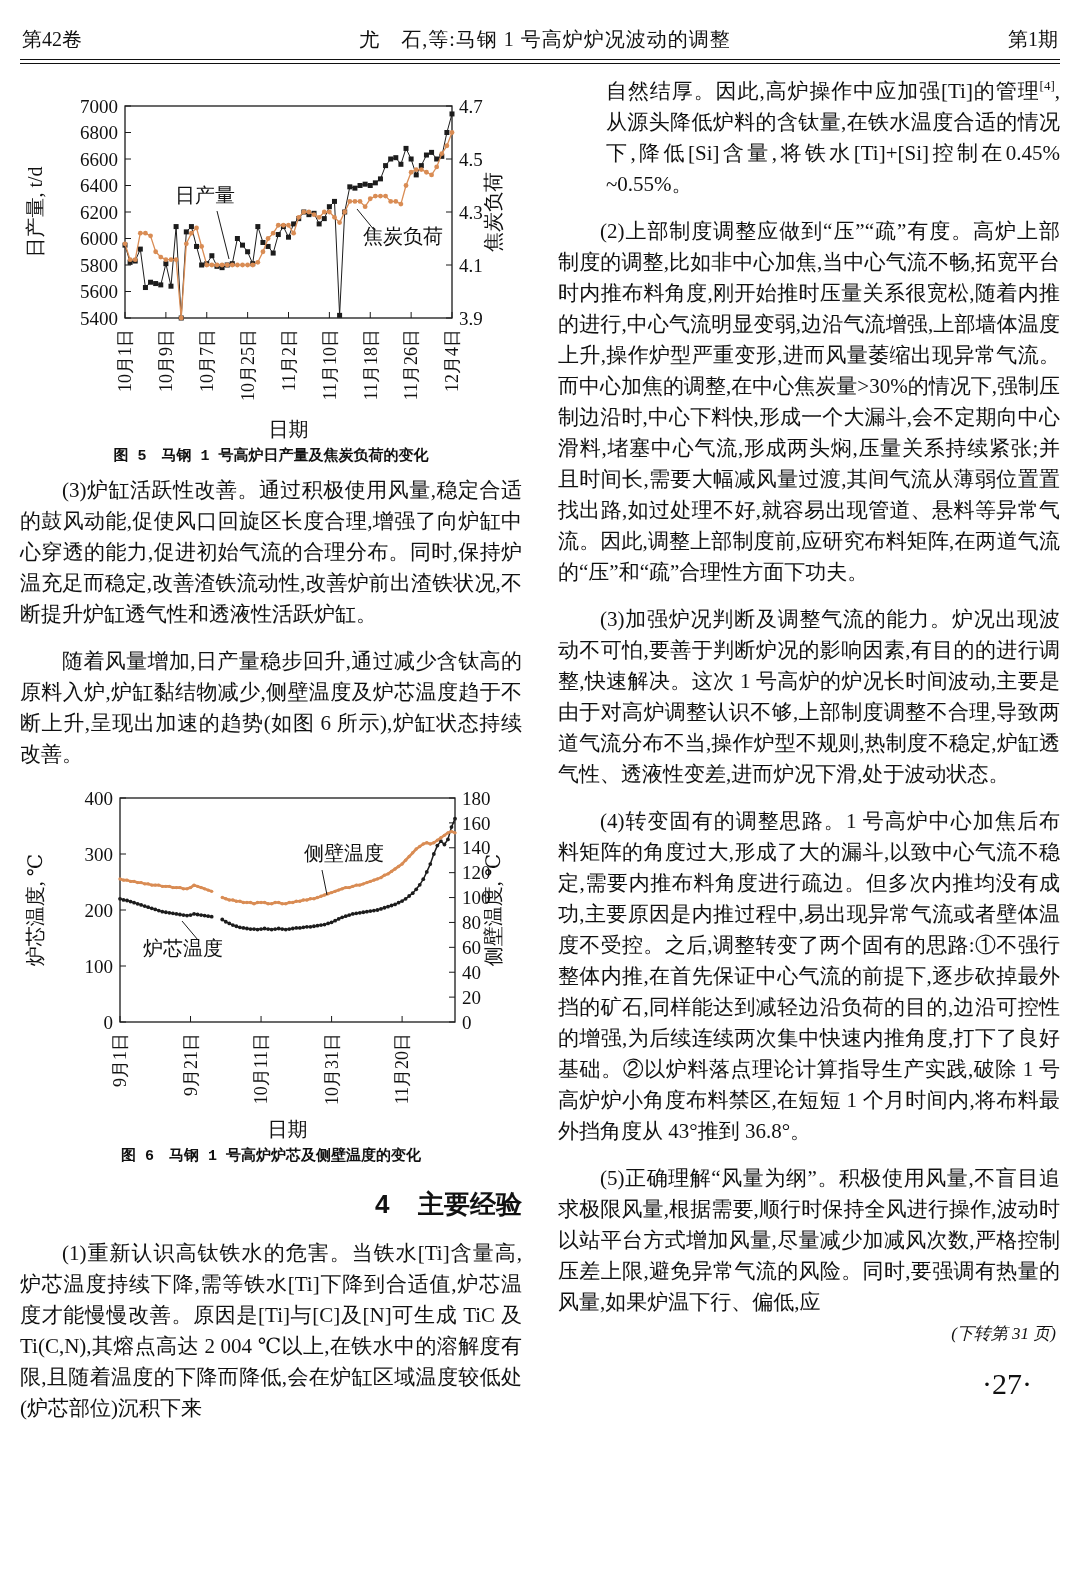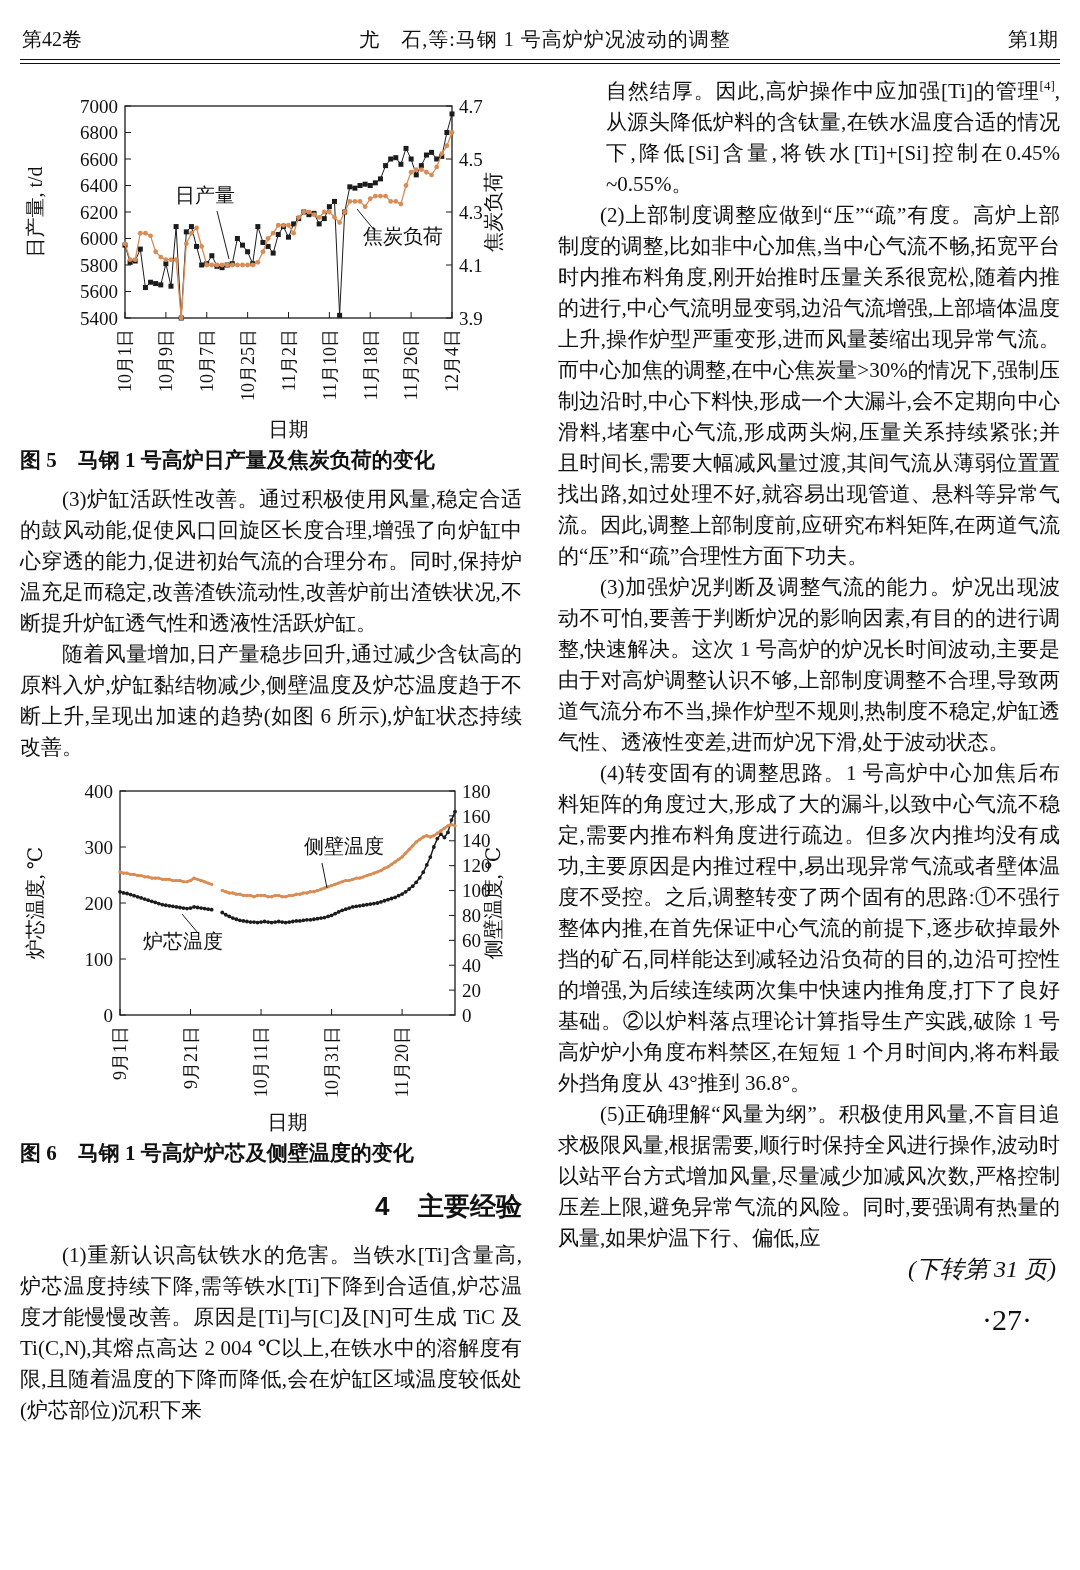--- a/index.html
+++ b/index.html
@@ -12,29 +12,29 @@
   }
   header.phead{display:flex;justify-content:space-between;align-items:baseline;
     font-size:20px;padding:0 2px 6px 2px;}
   .hcenter{letter-spacing:1px;}
   .rule{border-top:1.5px solid #111;border-bottom:1.5px solid #111;height:3px;margin:0;}
   .cols{display:flex;gap:36px;margin-top:12px;}
   .col{width:502px;}
   p.body{font-size:21px;line-height:31px;text-align:justify;text-justify:inter-ideograph;
     margin:0 0 0 0;text-indent:2em;}
   p.body.cont{text-indent:0;margin-left:48px;}
-  p.body + p.body{margin-top:0;}
+  p.body + p.body{margin-top:16px;}
   sup{font-size:13px;line-height:0;}
   figure{margin:4px 0 10px 0;}
-  figcaption{font-family:Liberation Serif, serif;
-    font-weight:bold;font-size:21px;margin-top:0px;}
+  figcaption{text-align:center;font-family:Liberation Mono, monospace;
+    font-weight:bold;font-size:15px;margin-top:0px;}
   h2.sect{font-family:"Liberation Sans","DejaVu Sans",sans-serif;font-weight:bold;
     font-size:26px;margin:22px 0 16px 2px;text-align:right;}
   h2.sect .htitle{margin-left:1.1em;}
-  .turn{text-align:right;font-style:italic;font-size:24px;line-height:31px;padding-right:4px;}
+  .turn{text-align:right;font-style:italic;font-size:17px;line-height:31px;padding-right:4px;}
   .pageno{text-align:right;font-size:30px;margin-top:18px;padding-right:28px;}
   svg text{fill:#111;}
   svg .tick{font:19px "Liberation Serif","DejaVu Serif",serif;}
   svg .xtick{font:18px "Liberation Serif","DejaVu Serif",serif;}
   svg .atitle{font:20px "Liberation Serif","DejaVu Serif",serif;}
   svg .ann{font:20px "Liberation Serif","DejaVu Serif",serif;}
 </style>
 </head>
 <body>
 

